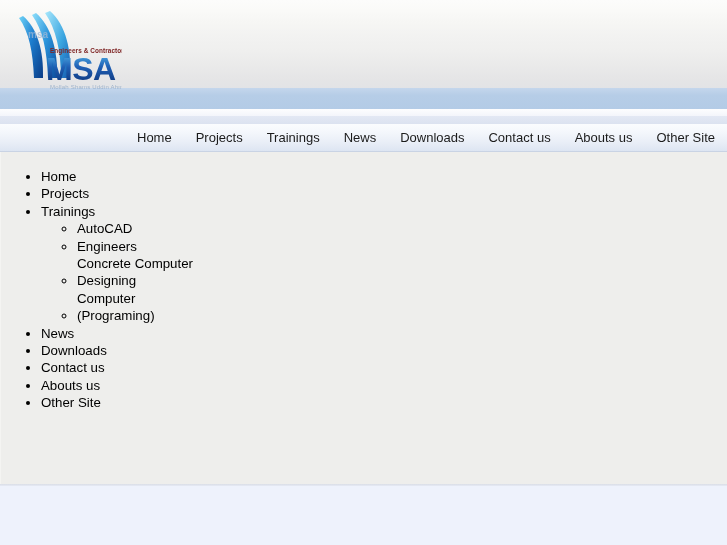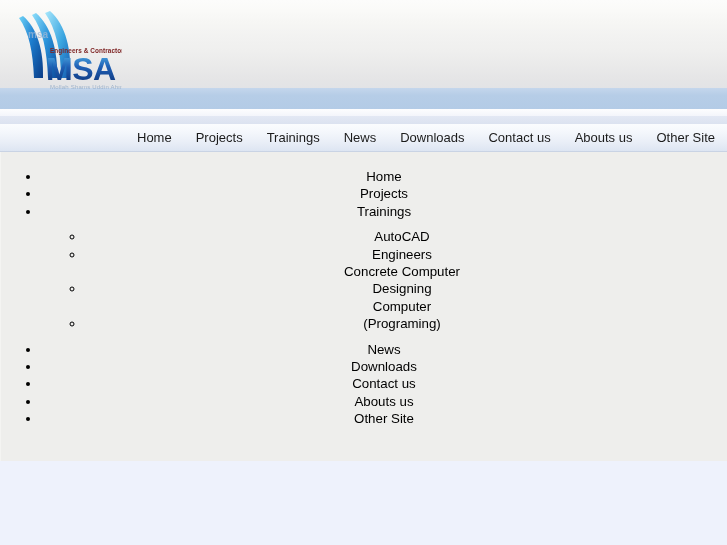--- a/index.html
+++ b/index.html
@@ -10,23 +10,22 @@
     width: 727px;
     height: 545px;
     overflow: hidden;
     background: #eef2fc;
     font-family: "Liberation Sans", sans-serif;
   }
 
   #page {
     position: relative;
     width: 727px;
-    height: 461px;
-    overflow: hidden;
-    text-align: center;
+    height: 545px;
+    overflow: hidden;
   }
 
   
   .header-top {
     position: absolute;
     left: 0; top: 0;
     width: 727px;
     height: 88px;
     background: linear-gradient(to bottom,
                 #fcfcfb 0%,
@@ -122,21 +121,21 @@
     list-style-type: disc;
   }
   ul.menu-list > li {
     font-size: 13.3px;
     line-height: 17.4px;
     color: #000000;
     margin: 0;
     padding: 0;
   }
   ul.menu-list ul.submenu-list {
-    margin: 8px;
+    margin: 0;
     padding-left: 36px;
     list-style-type: circle;
   }
   ul.menu-list ul.submenu-list > li {
     font-size: 13.3px;
     line-height: 17.4px;
     color: #000000;
   }
   .li-label { }
   .sub-wrap { display: inline-block; max-width: 125px; }

